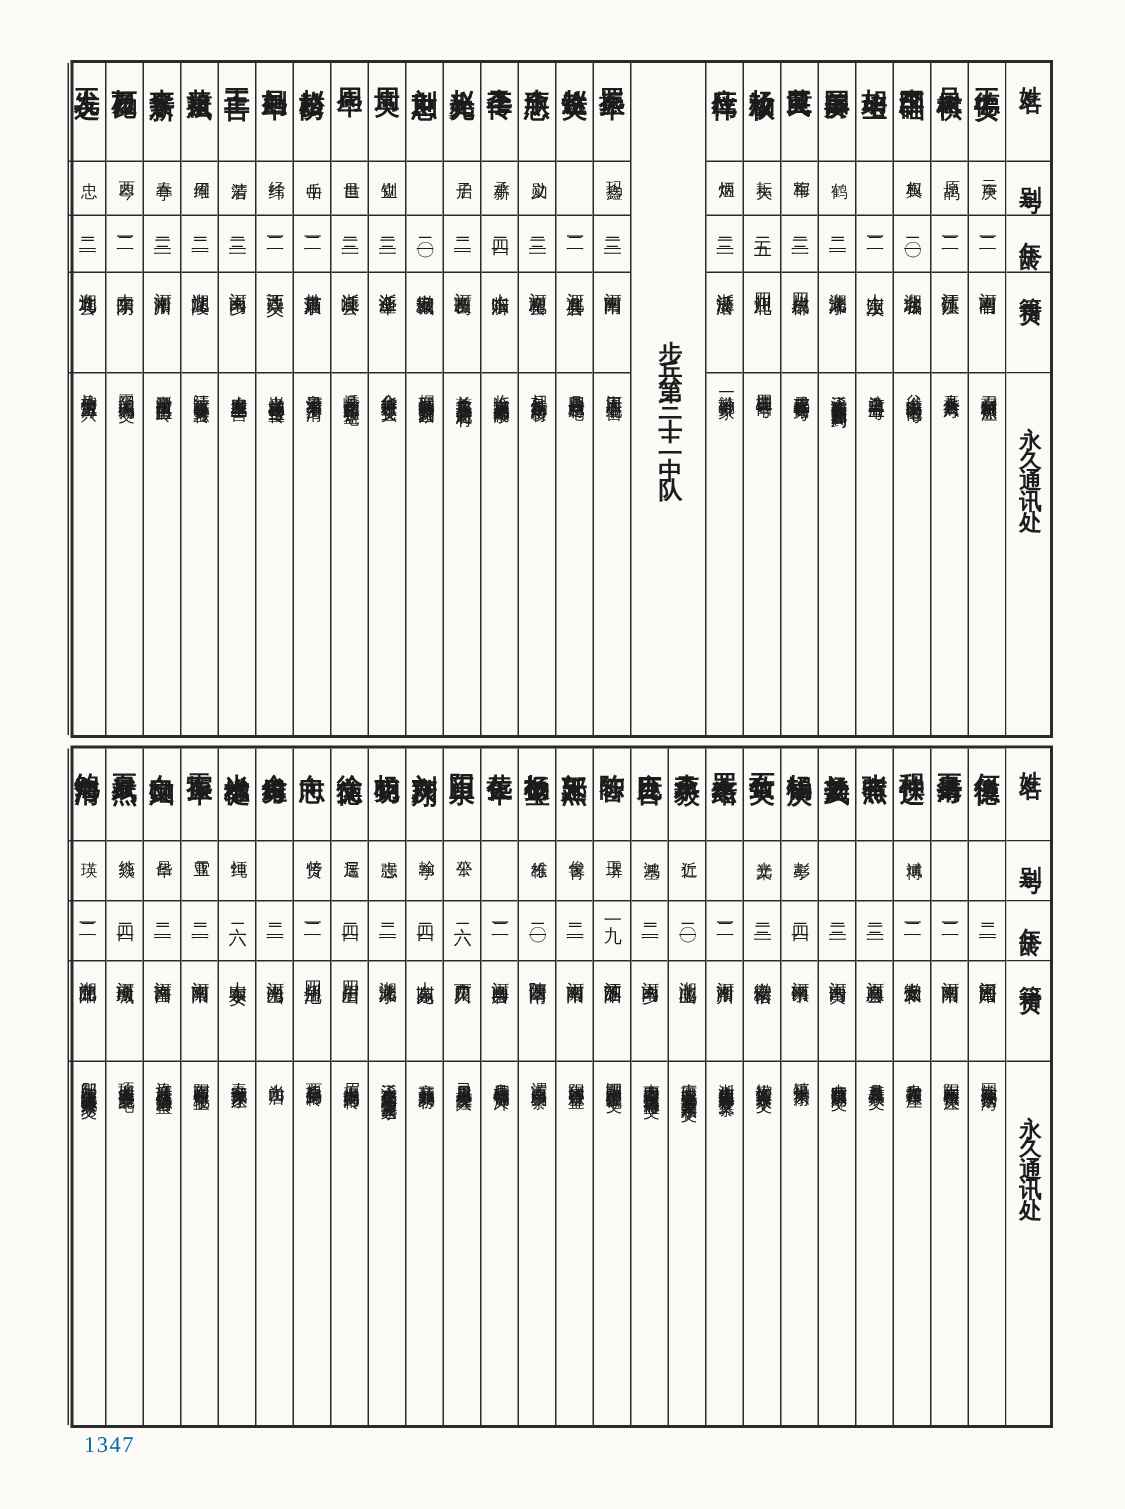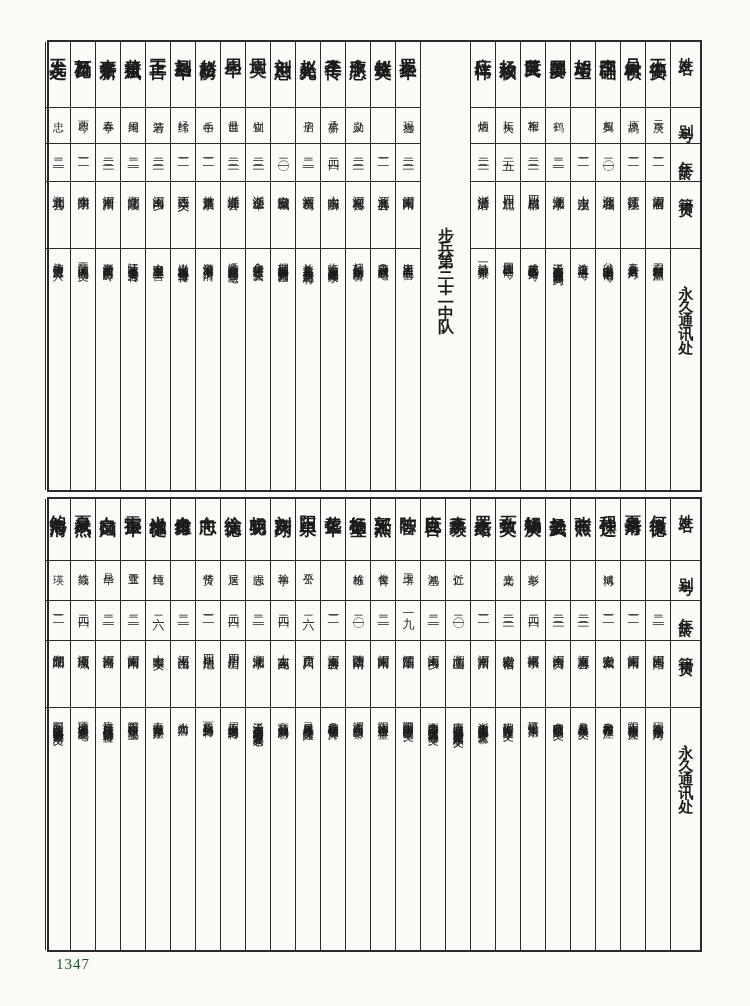--- a/index.html
+++ b/index.html
@@ -43,21 +43,21 @@
   .person-col .r-alias .vtxt{font-size:11px;}
   .person-col .r-age .vtxt{font-size:12px;letter-spacing:2px;}
   .person-col .r-native .vtxt{font-size:12px;letter-spacing:1px;}
   .person-col .r-address .vtxt{font-size:11px;line-height:12.5px;max-height:140px;letter-spacing:1px;}
   .header-col .cell{background:#fbfaf6;}
   .header-col .vtxt{font-size:15px;font-weight:bold;letter-spacing:4px;}
   .header-col .r-address .vtxt{letter-spacing:14px;padding-top:18px;}
   .title-col .vtxt{font-size:16px;font-weight:bold;letter-spacing:13px;}
   .page-number{
     position:absolute;left:56px;top:956px;
-    font-size:15px;letter-spacing:1px;color:#14532d;
+    font-size:15px;letter-spacing:1px;color:#0369a1;
   }
 </style>
 </head>
 <body>
 
 <div class="scan-page">
   <div id="table-top" class="v-table">
       <div class="col header-col">
         <div class="cell r-name">
           <div class="vtxt">姓名</div>

